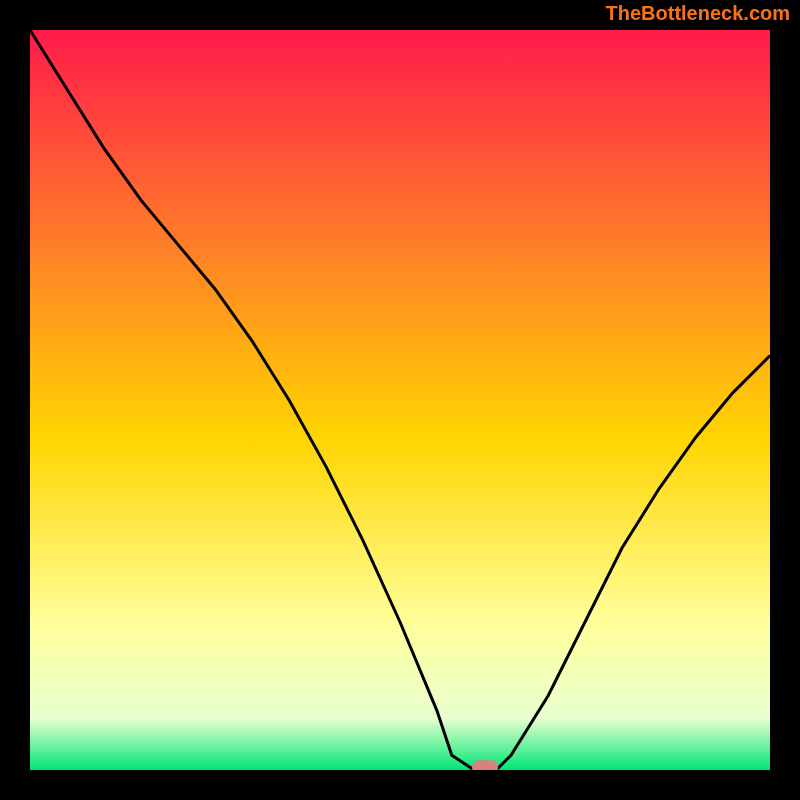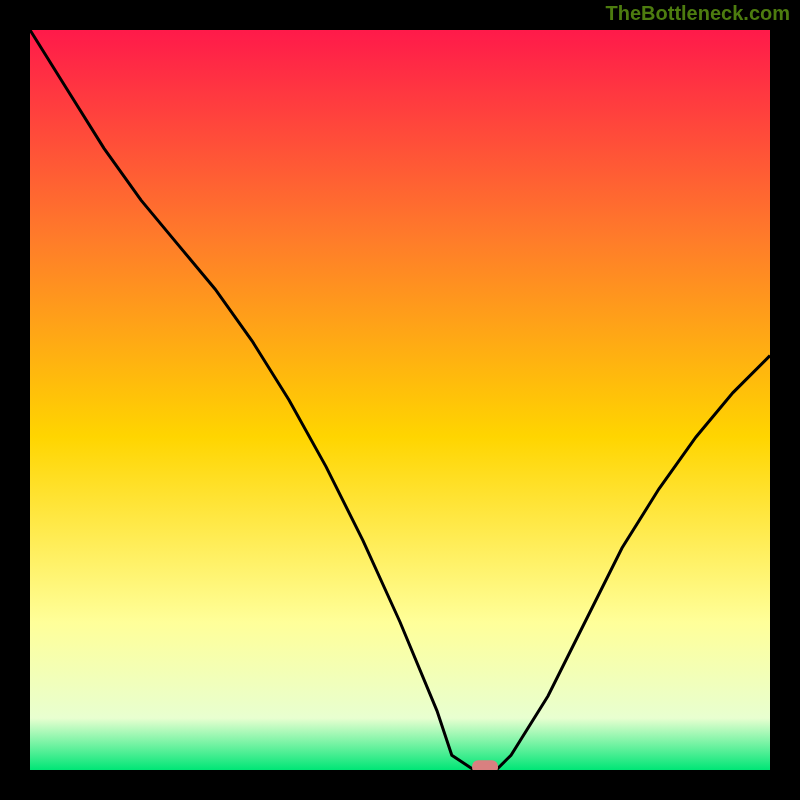--- a/index.html
+++ b/index.html
@@ -13,21 +13,21 @@
   }
   .container {
     width: 800px;
     height: 800px;
     position: relative;
   }
   .watermark {
     position: absolute;
     top: 2px;
     right: 10px;
-    color: #4d7c0f;
+    color: #f97316;
     font-size: 20px;
     font-weight: bold;
     z-index: 10;
   }
   .plot-area {
     position: absolute;
     left: 30px;
     top: 30px;
     width: 740px;
     height: 740px;

